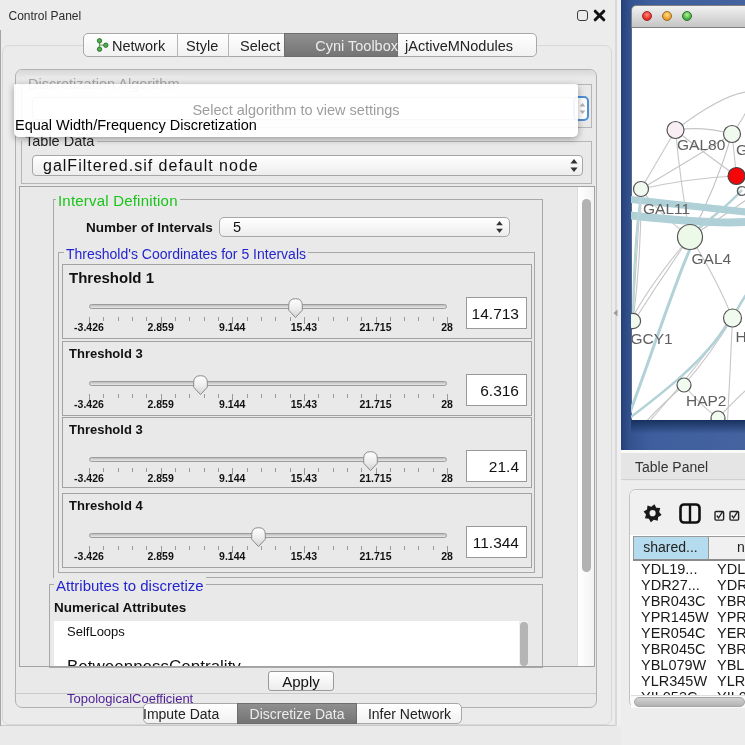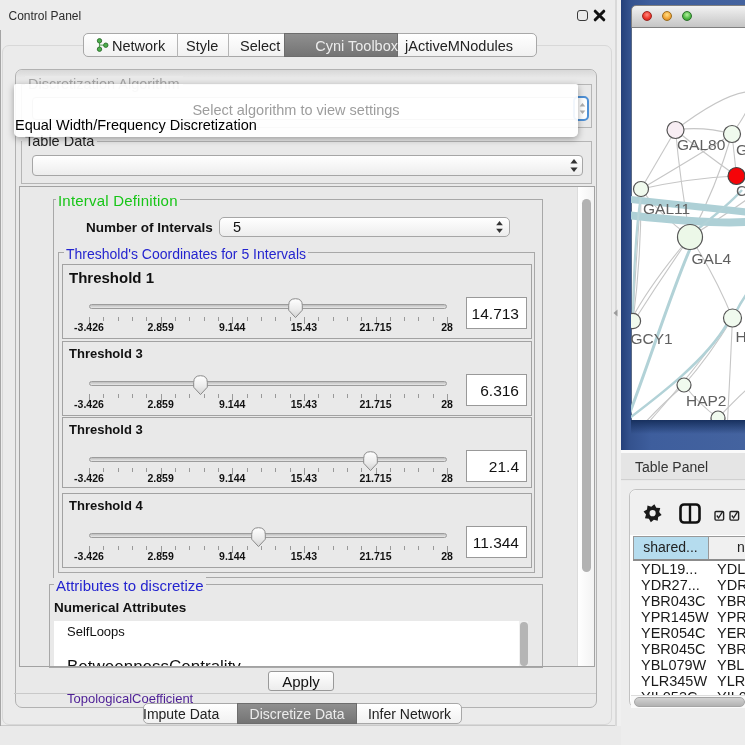--- a/index.html
+++ b/index.html
@@ -53,20 +53,21 @@
 <div class="abs" style="left:32px;top:97px;width:551px;height:23px;background:#fff;border:1px solid #a6a6a6;border-radius:4px;"></div>
 <div class="abs" style="left:573px;top:96px;width:16px;height:25px;background:#fff;border:2.5px solid #4f90d5;border-radius:5px;"></div>
 <svg class="abs" style="left:579px;top:103px;" width="7" height="11">
       <path d="M3.5 0 L6.3 3.6 L0.7 3.6 Z" fill="#b0b0b0"></path>
       <path d="M3.5 11 L6.3 7.4 L0.7 7.4 Z" fill="#b0b0b0"></path>
     </svg>
 
 <div class="abs" style="left:21px;top:141px;width:571px;height:43px;border:1px solid #b5b5b5;"></div>
 <div class="abs" style="left:22px;top:133px;font-size:14.5px;color:#222;background:#e9e9e9;padding:0 3px;">Table Data</div>
 <div class="abs" style="left:32px;top:155px;width:551px;height:21px;background:linear-gradient(#ffffff,#ededed);border:1px solid #a6a6a6;border-radius:4px;"></div>
+<div class="abs" style="left:43px;top:157px;font-size:16px;letter-spacing:1px;color:#111;">galFiltered.sif default node</div>
 <svg class="abs" style="left:569px;top:159px;" width="10" height="13">
       <path d="M5 0 L8.6 4.6 L1.4 4.6 Z" fill="#333"></path>
       <path d="M5 13 L8.6 8.4 L1.4 8.4 Z" fill="#333"></path>
     </svg>
 
 <div class="abs" style="left:19px;top:186px;width:576px;height:481px;border:1px solid #a2a2a2;"></div>
 
 <div class="abs" style="left:577px;top:187px;width:17px;height:479px;background:linear-gradient(to right,#ffffff,#f3f3f3);border-left:1px solid #dcdcdc;"></div>
 <div class="abs" style="left:581.5px;top:199px;width:9px;height:373px;background:#b2b2b2;border-radius:5px;"></div>
 

